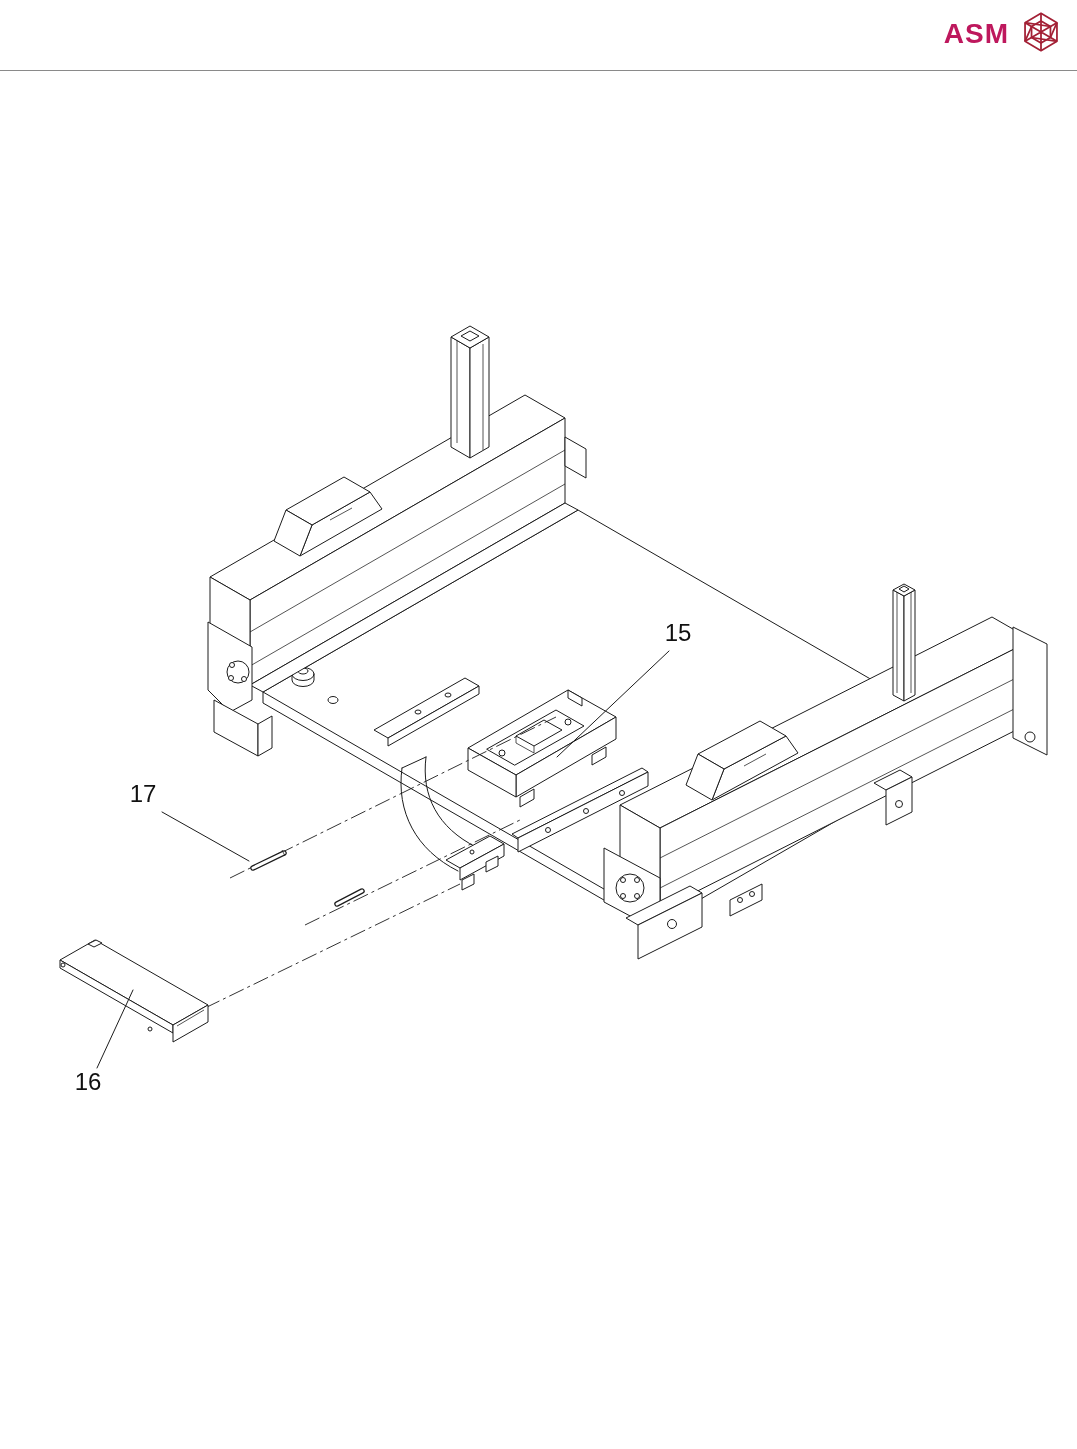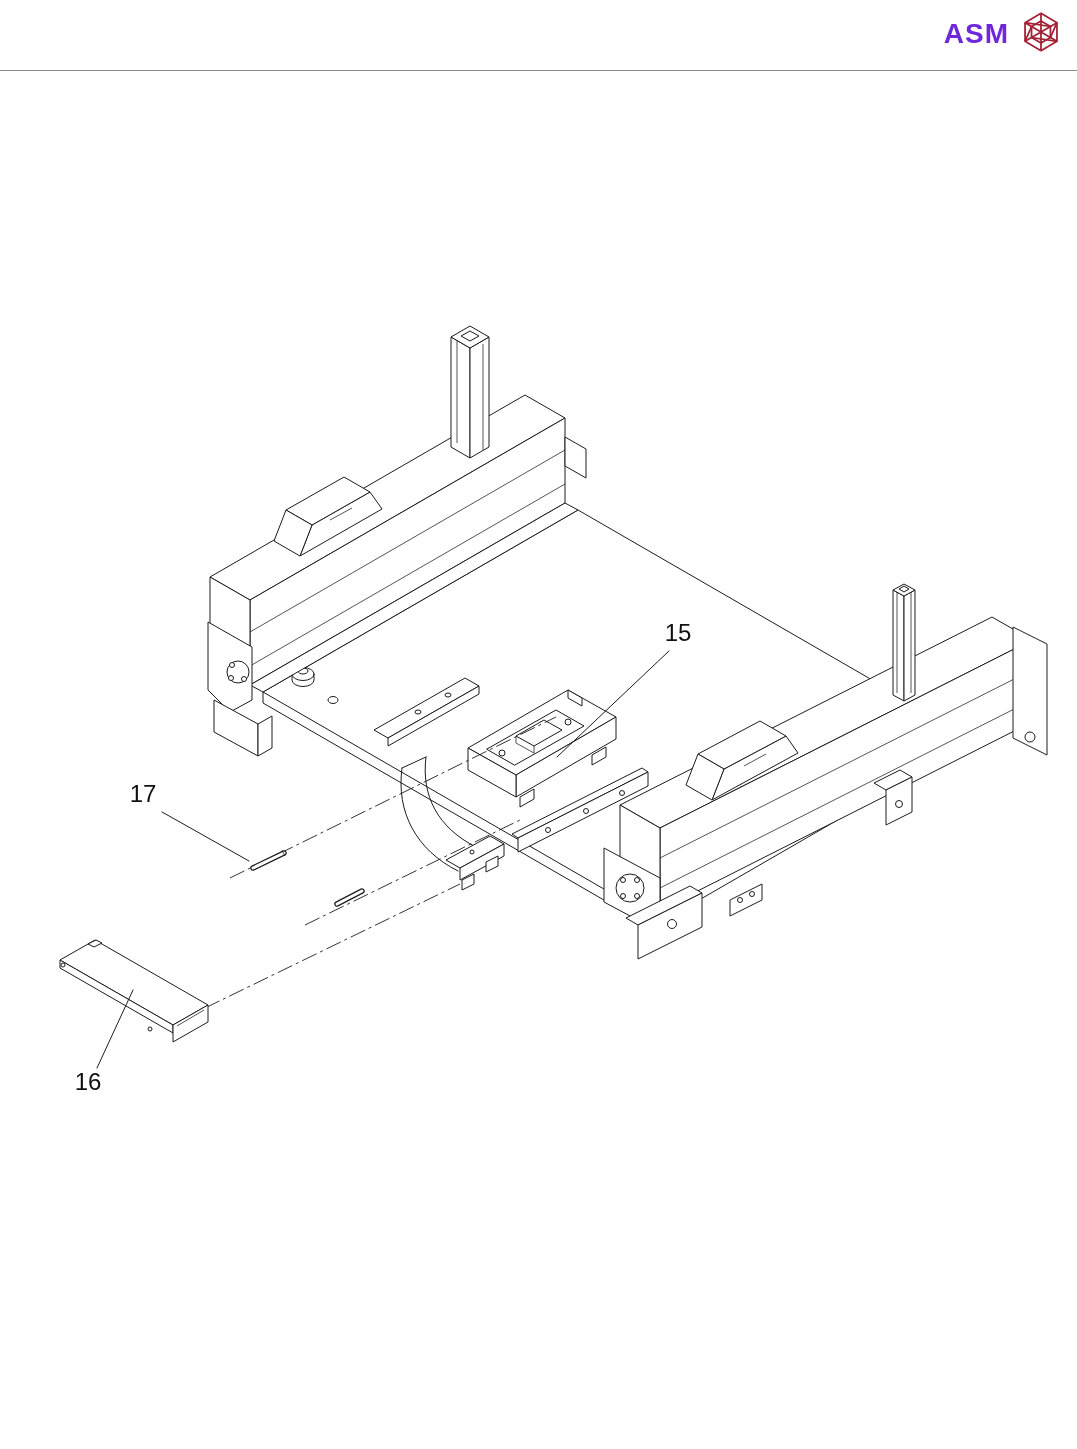--- a/index.html
+++ b/index.html
@@ -1,20 +1,20 @@
 <!DOCTYPE html>
 <html><head>
 <meta charset="utf-8">
 <style>
   html,body{margin:0;padding:0;background:#ffffff;}
   .page{position:relative;width:1077px;height:1449px;background:#ffffff;overflow:hidden;
         font-family:"Liberation Sans",sans-serif;}
   .header-brand{position:absolute;top:10px;right:14px;display:flex;align-items:center;gap:10px;}
   .brand-text{font-family:"Liberation Sans",sans-serif;font-size:28px;font-weight:600;
-              letter-spacing:1px;color:#6d28d9;line-height:42px;}
+              letter-spacing:1px;color:#be185d;line-height:42px;}
   .divider{position:absolute;top:70px;left:0;width:1077px;height:0;border-top:1px solid #8a8a8a;}
   .drawing{position:absolute;top:0;left:0;}
   
   .fc{fill:#ffffff;stroke:#1c1c1c;stroke-width:1;stroke-linejoin:round;}
   .ln{fill:none;stroke:#1c1c1c;stroke-width:1;stroke-linejoin:round;stroke-linecap:round;}
   .thin{fill:none;stroke:#1c1c1c;stroke-width:0.75;}
   .cl{fill:none;stroke:#1c1c1c;stroke-width:0.9;stroke-dasharray:16 4 3 4;}
   .pin-outer{fill:none;stroke:#1c1c1c;stroke-width:5.5;stroke-linecap:round;}
   .pin-inner{fill:none;stroke:#ffffff;stroke-width:3;stroke-linecap:round;}
   .callout-text{font-family:"Liberation Sans",sans-serif;font-size:24px;fill:#111111;}

